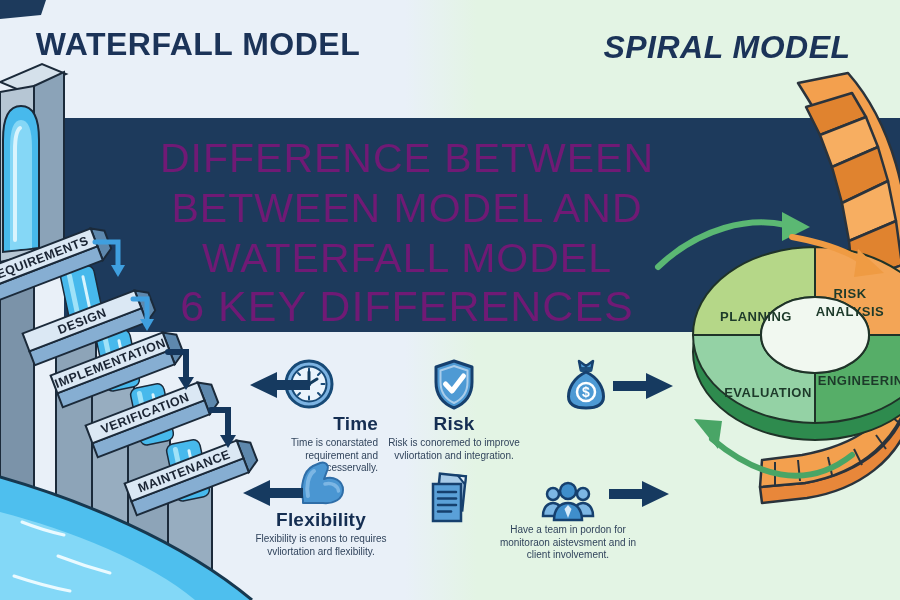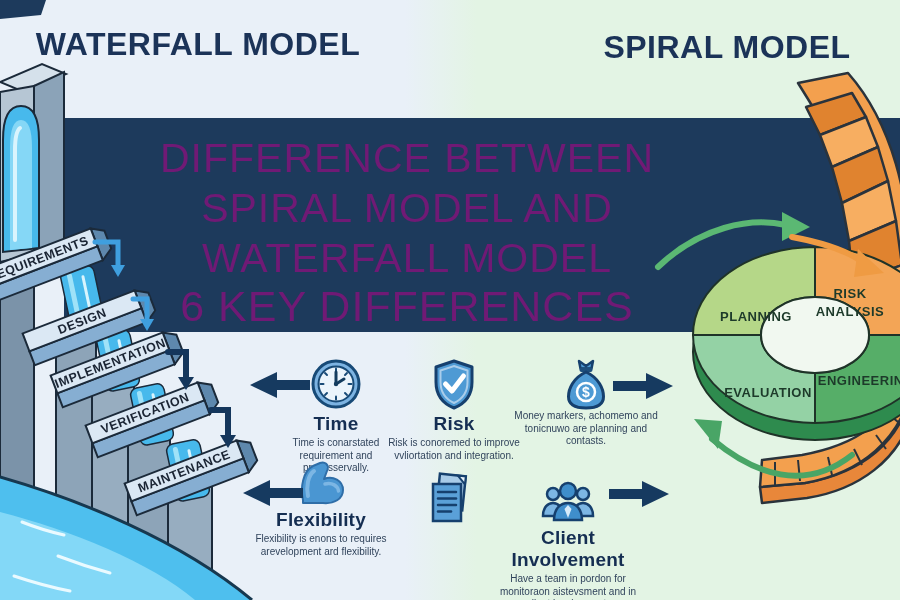--- a/index.html
+++ b/index.html
@@ -8,26 +8,26 @@
   .abs{position:absolute;}
   #bg{inset:0;background:linear-gradient(90deg,#e9f0f8 0%,#e9f0f8 45%,#e3f4e4 53%,#e3f4e4 100%);}
   #banner{left:64px;top:118px;width:836px;height:214px;background:#1d3a5c;}
   #banner-text{left:92px;top:133px;width:630px;text-align:center;color:#701a75;
                font-weight:normal;letter-spacing:1px;}
   .banner-line{font-size:41px;line-height:50px;white-space:nowrap;}
   .banner-line.small{font-size:43px;line-height:46px;}
   .model-title{font-weight:bold;color:#1b3358;text-align:center;letter-spacing:0.5px;
                font-size:32px;white-space:nowrap;}
   #left-title{left:28px;top:26px;width:340px;}
-  #right-title{left:602px;top:29px;width:250px;}
+  #right-title{left:602px;top:29px;width:250px;font-style:italic;}
   .item{position:absolute;text-align:center;}
   .item .icon{height:54px;display:flex;align-items:flex-end;justify-content:center;}
   .item h3{margin:3px 0 2px 0;font-size:19px;color:#152e52;letter-spacing:0.2px;}
   .item p{margin:0;font-size:10px;line-height:1.27;color:#31445c;}
-  #item-time{left:267px;top:356px;width:138px;}
+  #item-time{left:240px;top:356px;width:138px;text-align:right;}
   #item-risk{left:385px;top:356px;width:138px;}
   #item-cost{left:510px;top:356px;width:152px;}
   #item-flexibility{left:248px;top:452px;width:146px;}
   #item-documentation{left:375px;top:470px;width:146px;}
   #item-client{left:487px;top:470px;width:162px;}
   svg{display:block;}
   .step-label{font-size:12.5px;font-weight:bold;fill:#1a2433;letter-spacing:0.5px;}
   .quad-label{font-size:13px;font-weight:bold;fill:#1d3a2a;letter-spacing:0.5px;}
 </style>
 </head>
@@ -181,21 +181,21 @@
   <text class="quad-label" x="210" y="243" text-anchor="middle">RISK</text>
   <text class="quad-label" x="210" y="261" text-anchor="middle">ANALYSIS</text>
   <text class="quad-label" x="128" y="342" text-anchor="middle">EVALUATION</text>
   <text class="quad-label" x="226" y="330" text-anchor="middle">ENGINEERING</text>
 </svg>
 
 <div id="left-title" class="abs model-title">WATERFALL MODEL</div>
 <div id="right-title" class="abs model-title">SPIRAL MODEL</div>
 <div id="banner-text" class="abs">
   <div class="banner-line">DIFFERENCE BETWEEN</div>
-  <div class="banner-line">SPIRAL MODEL AND</div>
+  <div class="banner-line">BETWEEN MODEL AND</div>
   <div class="banner-line">WATERFALL MODEL</div>
   <div class="banner-line small">6 KEY DIFFERENCES</div>
 </div>
 
 <div id="item-time" class="item">
   <div class="icon">
     <svg width="52" height="52" viewBox="0 0 52 52">
       <circle cx="26" cy="26" r="23" fill="#7cb3e2" stroke="#174a77" stroke-width="3"></circle>
       <circle cx="26" cy="26" r="17.5" fill="#eaf4fc" stroke="#174a77" stroke-width="2"></circle>
       <g stroke="#174a77" stroke-width="2" stroke-linecap="round">
@@ -234,33 +234,32 @@
 <div id="item-cost" class="item">
   <div class="icon">
     <svg width="48" height="52" viewBox="0 0 48 52">
       <path d="M17,3 L24,8 L31,3 L29.5,10.5 L18.5,10.5 Z" fill="#4e9ad4" stroke="#16406e" stroke-width="2.5" stroke-linejoin="round"></path>
       <rect x="17.5" y="9.5" width="13" height="4.5" rx="2" fill="#1d4e7c"></rect>
       <path d="M24,14 C11,20 6.5,31 6.5,38.5 C6.5,47 14,50 24,50 C34,50 41.5,47 41.5,38.5 C41.5,31 37,20 24,14 Z" fill="#4e9ad4" stroke="#16406e" stroke-width="3"></path>
       <circle cx="24" cy="34" r="9" fill="none" stroke="#ffffff" stroke-width="2.5"></circle>
       <text x="24" y="39" text-anchor="middle" font-size="14" font-weight="bold" fill="#ffffff">$</text>
     </svg>
   </div>
-  <p>Money markers, achomemo and tonicnuwo are planning and contasts.</p>
 </div>
 
 <div id="item-flexibility" class="item">
   <div class="icon">
     <svg width="54" height="48" viewBox="0 0 54 48">
       <path d="M9,42 C6,30 9,13 19,8 L26,5 C31,3 35,7 33.5,11.5 L30,21 C39,17 49,23 49,32 C49,41 40,46 29,45 L9,45 Z" fill="#4a96d2" stroke="#2f6ea8" stroke-width="2" stroke-linejoin="round"></path>
       <path d="M14,38 C12,29 14,17 20,13" fill="none" stroke="#7cb6e4" stroke-width="4" stroke-linecap="round"></path>
       <path d="M31,26 C38,24 44,28 44.5,33" fill="none" stroke="#7cb6e4" stroke-width="3.5" stroke-linecap="round"></path>
     </svg>
   </div>
   <h3>Flexibility</h3>
-  <p>Flexibility is enons to requires arevelopment ard flexibility.</p>
+  <p>Flexibility is enons to requires vvliortation ard flexibility.</p>
 </div>
 
 <div id="item-documentation" class="item">
   <div class="icon">
     <svg width="46" height="52" viewBox="0 0 46 52">
       <g transform="rotate(6 26 21)">
         <rect x="13" y="3" width="26" height="34" fill="#a8cbe8" stroke="#16406e" stroke-width="2.5"></rect>
         <polygon points="39,3 39,11 31,3" fill="#e8f2fa" stroke="#16406e" stroke-width="2"></polygon>
       </g>
       <rect x="8" y="12" width="28" height="37" fill="#5aa0d8" stroke="#16406e" stroke-width="2.5"></rect>
@@ -283,21 +282,20 @@
         <circle cx="44" cy="14" r="6"></circle>
         <path d="M34,36 C34,27 39,23 44,23 C49,23 54,27 54,36 Z"></path>
       </g>
       <g fill="#3f8ecb" stroke="#16406e" stroke-width="2.5">
         <circle cx="29" cy="11" r="8"></circle>
         <path d="M15,40 C15,28 22,23 29,23 C36,23 43,28 43,40 Z"></path>
       </g>
       <polygon points="29,25 25.5,29 29,38 32.5,29" fill="#d8ecfa"></polygon>
     </svg>
   </div>
-  <h3>Client Involvement</h3>
   <p>Have a team in pordon for monitoraon aistevsment and in client involvement.</p>
 </div>
 
 <svg class="abs" style="left:249px;top:371px;" width="62" height="28" viewBox="0 0 62 28">
   <polygon points="1,14 28,1 28,9 61,9 61,19 28,19 28,27" fill="#163a60"></polygon>
 </svg>
 <svg class="abs" style="left:612px;top:372px;" width="62" height="28" viewBox="0 0 62 28">
   <polygon points="61,14 34,1 34,9 1,9 1,19 34,19 34,27" fill="#163a60"></polygon>
 </svg>
 <svg class="abs" style="left:242px;top:479px;" width="62" height="28" viewBox="0 0 62 28">

